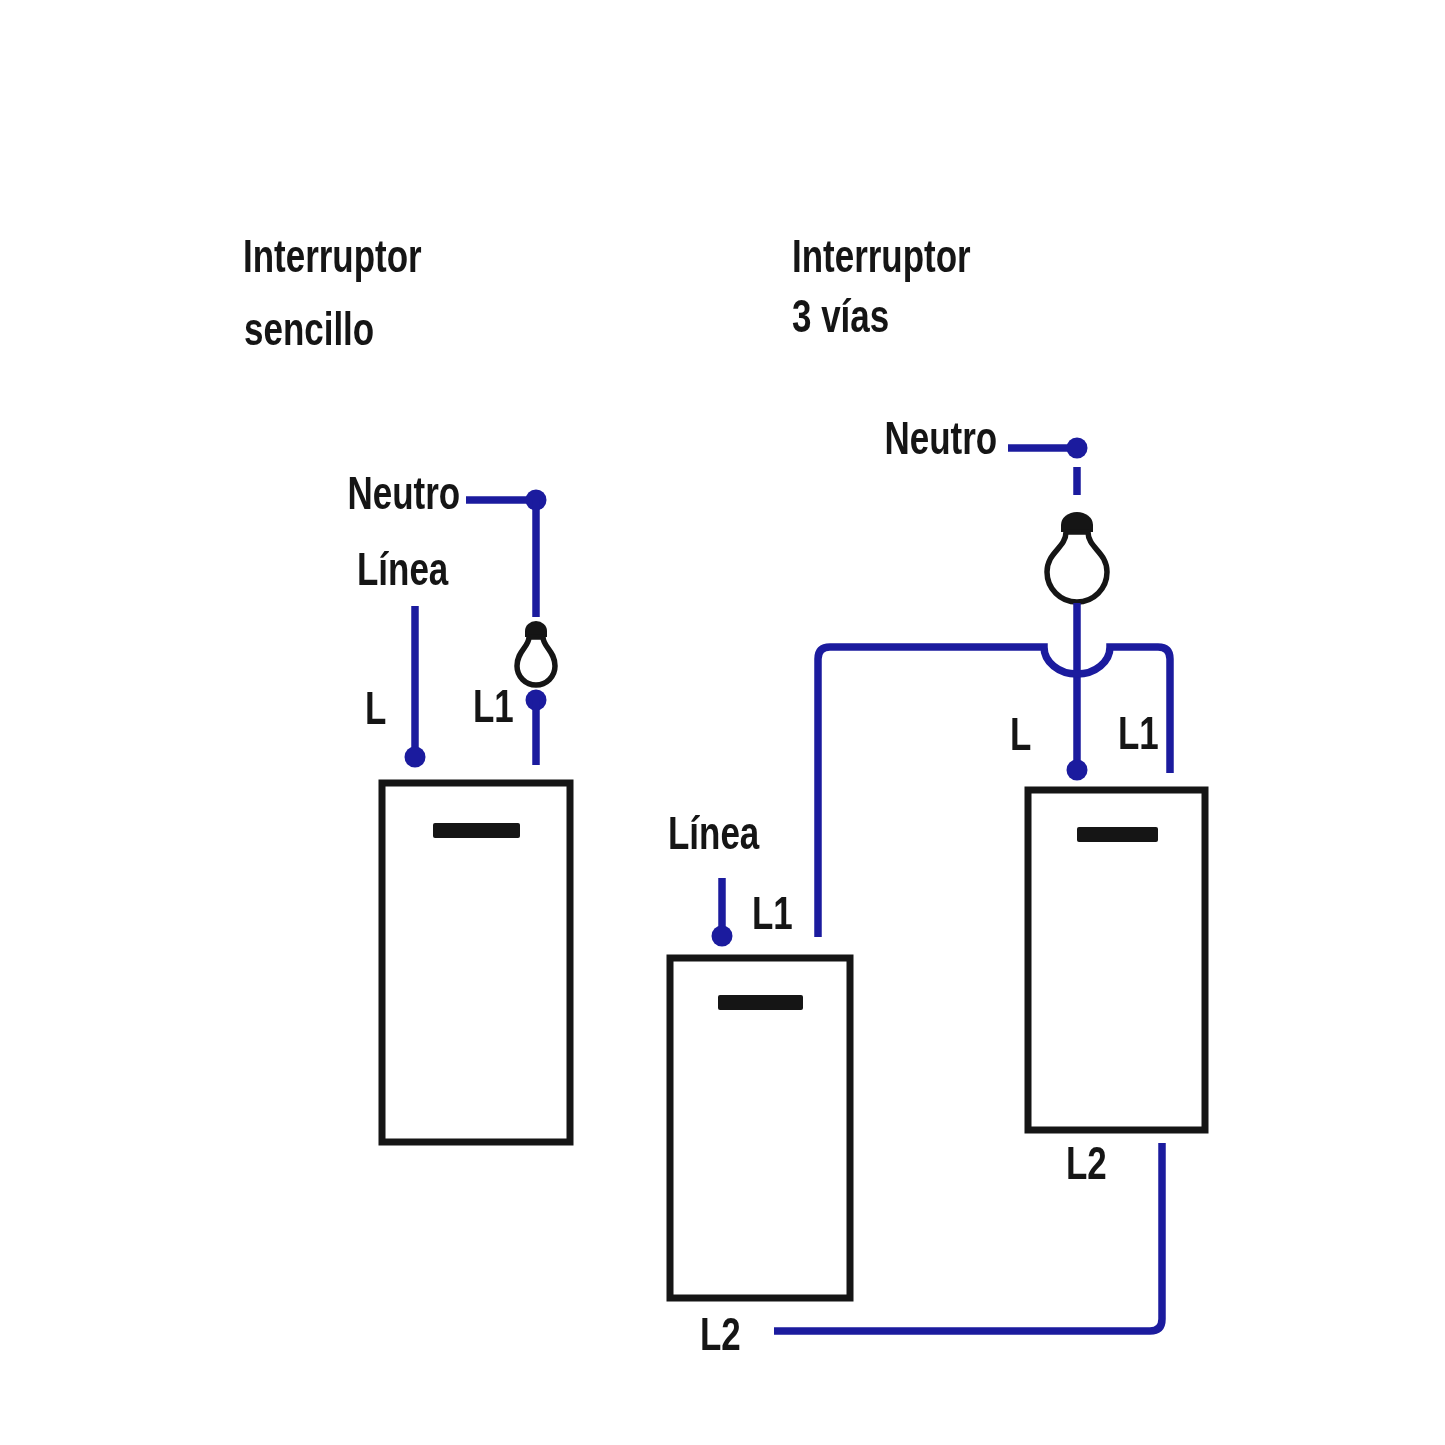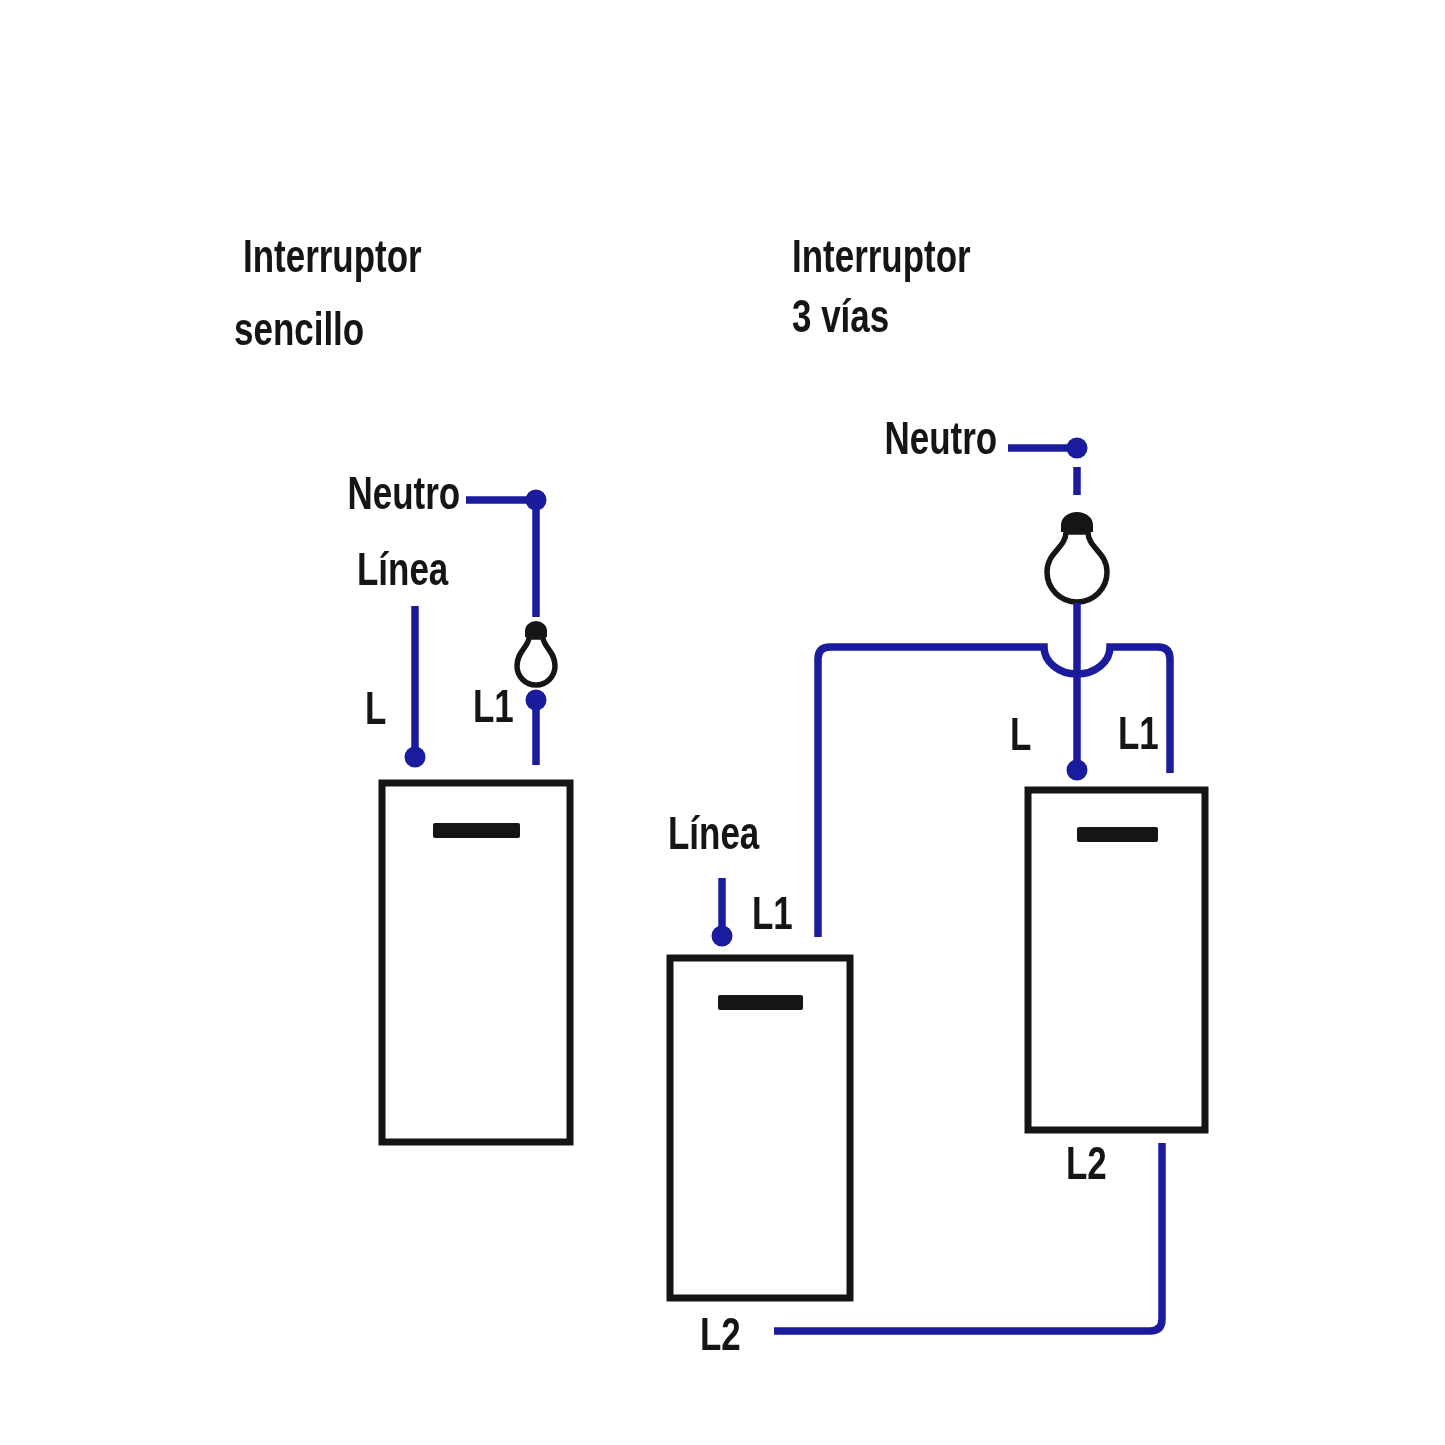--- a/index.html
+++ b/index.html
@@ -89,21 +89,21 @@
       <rect class="tog" x="1077" y="827" width="81" height="15" rx="2"></rect>
 
       <path class="w" d="M1162,1143 L1162,1319 Q1162,1331 1150,1331 L774,1331"></path>
     </g>
   </svg>
 
 
   <div class="t" style="left:243px;top:233px;">
     <span>Interruptor</span>
   </div>
-  <div class="t" style="left:234px;top:306px;">
+  <div class="t" style="left:244px;top:306px;">
     <span>sencillo</span>
   </div>
 
   <div class="t" style="left:792px;top:233px;">
     <span>Interruptor</span>
   </div>
   <div class="t" style="left:792px;top:293px;">
     <span>3 vías</span>
   </div>
 

